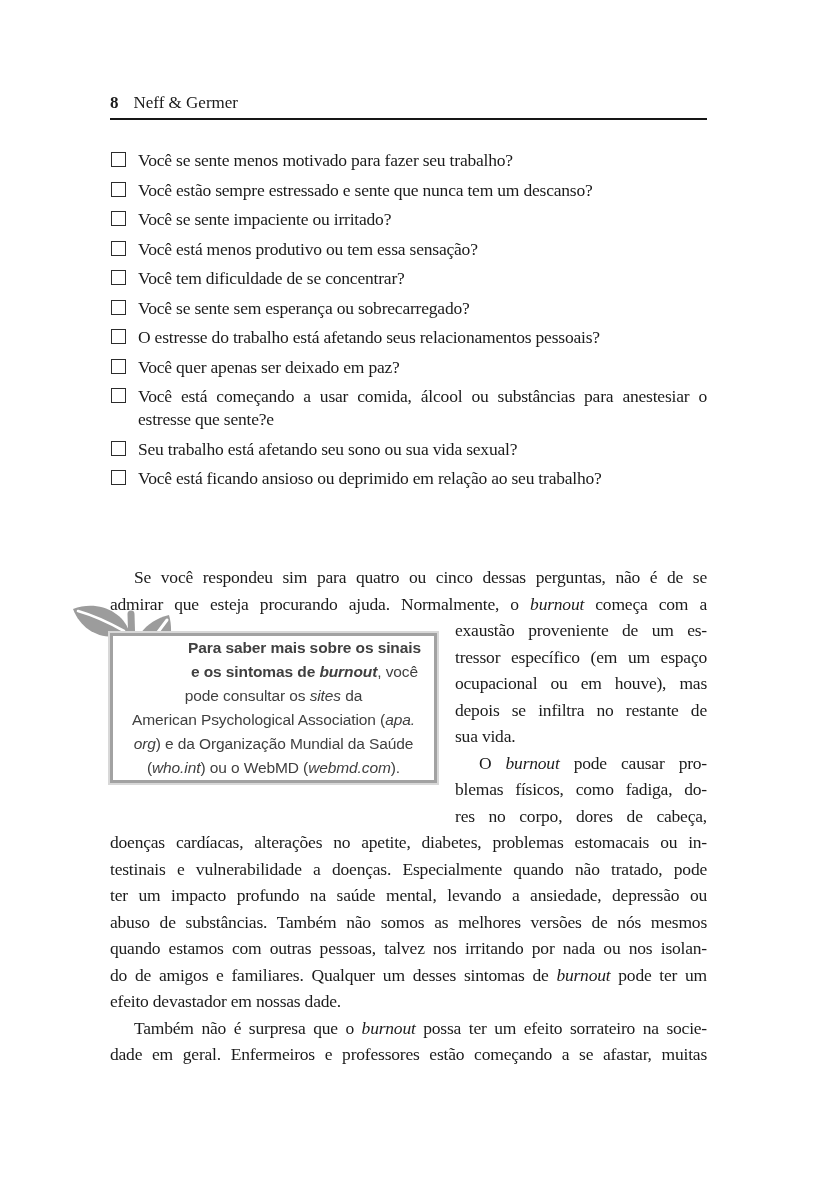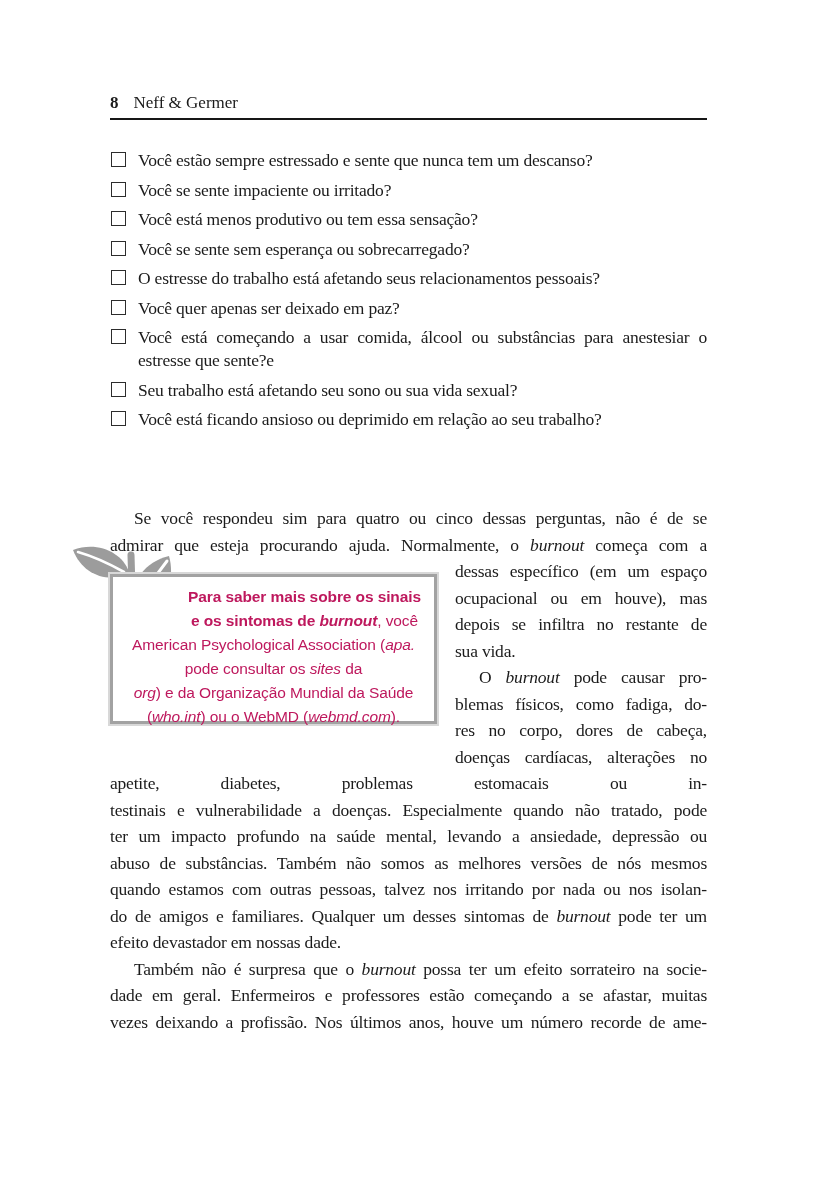--- a/index.html
+++ b/index.html
@@ -40,55 +40,67 @@
   
   .floatbox{float:left;width:345px;height:206px;position:relative;}
   .infobox{
     position:absolute;left:0;top:16px;width:327px;height:150px;
     box-sizing:border-box;
     border:3px solid #a2a2a2;
     box-shadow:0 0 0 2px #d8d8d8;
     background:#ffffff;
     font-family:"Liberation Sans", sans-serif;
     font-size:15.5px;line-height:24px;letter-spacing:-0.1px;
-    color:#be185d;
-    padding:8px 6px;
+    color:#404040;
+    padding:0 6px;
   }
   .infobox .tl{text-align:center;text-align-last:center;}
   .infobox .tl.shift{padding-left:62px;}
   .leaf{position:absolute;left:-40px;top:-13px;width:102px;height:100px;}
 </style>
 </head>
 <body>
 
 <div class="page">
 
   <header class="hdr">
     <span class="pgnum">8</span>
     <span class="runtitle">Neff &amp; Germer</span>
   </header>
   <div class="rule"></div>
 
   <ul class="checklist" id="checklist">
       <li class="check-item">
         <span class="checkbox"></span>
         <div class="check-text">
+          <div class="tl last"><span>Você se sente menos motivado para fazer seu trabalho?</span></div>
+        </div>
+      </li>
+      <li class="check-item">
+        <span class="checkbox"></span>
+        <div class="check-text">
           <div class="tl last"><span>Você estão sempre estressado e sente que nunca tem um descanso?</span></div>
         </div>
       </li>
       <li class="check-item">
         <span class="checkbox"></span>
         <div class="check-text">
           <div class="tl last"><span>Você se sente impaciente ou irritado?</span></div>
         </div>
       </li>
       <li class="check-item">
         <span class="checkbox"></span>
         <div class="check-text">
           <div class="tl last"><span>Você está menos produtivo ou tem essa sensação?</span></div>
+        </div>
+      </li>
+      <li class="check-item">
+        <span class="checkbox"></span>
+        <div class="check-text">
+          <div class="tl last"><span>Você tem dificuldade de se concentrar?</span></div>
         </div>
       </li>
       <li class="check-item">
         <span class="checkbox"></span>
         <div class="check-text">
           <div class="tl last"><span>Você se sente sem esperança ou sobrecarregado?</span></div>
         </div>
       </li>
       <li class="check-item">
         <span class="checkbox"></span>
@@ -135,28 +147,29 @@
           <path d="M61 10 C62 36 62 60 60 78 C59 89 52 95 42 97" fill="none" stroke="#9c9c9c" stroke-width="7" stroke-linecap="round"></path>
           <path d="M58 30 C34 38 12 28 3 5 C27 -4 52 7 59 27 Z" fill="#9c9c9c"></path>
           <path d="M54 27 C38 18 22 11 8 7" fill="none" stroke="#ffffff" stroke-width="2.6" stroke-linecap="round"></path>
           <path d="M62 72 C57 42 71 18 99 11 C107 40 91 66 63 73 Z" fill="#9c9c9c"></path>
           <path d="M65 68 C74 49 85 31 97 16" fill="none" stroke="#ffffff" stroke-width="3" stroke-linecap="round"></path>
         </svg>
       </span>
       <div class="infobox">
           <div class="tl shift"><span class="bd">Para saber mais sobre os sinais</span></div>
           <div class="tl shift"><span class="bd">e os sintomas de </span><span class="it bd">burnout</span><span>, você</span></div>
+          <div class="tl"><span>pode consultar os </span><span class="it">sites</span><span> da</span></div>
           <div class="tl"><span>American Psychological Association (</span><span class="it">apa.</span></div>
-          <div class="tl"><span>pode consultar os </span><span class="it">sites</span><span> da</span></div>
           <div class="tl"><span class="it">org</span><span>) e da Organização Mundial da Saúde</span></div>
           <div class="tl"><span>(</span><span class="it">who.int</span><span>) ou o WebMD (</span><span class="it">webmd.com</span><span>).</span></div>
         </div>
     </div>
     <div>
-        <div class="tl"><span>dessas específico (em um espaço</span></div>
+        <div class="tl"><span>exaustão proveniente de um es-</span></div>
+        <div class="tl"><span>tressor específico (em um espaço</span></div>
         <div class="tl"><span>ocupacional ou em houve), mas</span></div>
         <div class="tl"><span>depois se infiltra no restante de</span></div>
         <div class="tl last"><span>sua vida.</span></div>
         <div class="tl ind"><span>O </span><span class="it">burnout</span><span> pode causar pro-</span></div>
         <div class="tl"><span>blemas físicos, como fadiga, do-</span></div>
         <div class="tl"><span>res no corpo, dores de cabeça,</span></div>
       </div>
     <div>
         <div class="tl"><span>doenças cardíacas, alterações no apetite, diabetes, problemas estomacais ou in-</span></div>
         <div class="tl"><span>testinais e vulnerabilidade a doenças. Especialmente quando não tratado, pode</span></div>
@@ -164,16 +177,15 @@
         <div class="tl"><span>abuso de substâncias. Também não somos as melhores versões de nós mesmos</span></div>
         <div class="tl"><span>quando estamos com outras pessoas, talvez nos irritando por nada ou nos isolan-</span></div>
         <div class="tl"><span>do de amigos e familiares. Qualquer um desses sintomas de </span><span class="it">burnout</span><span> pode ter um</span></div>
         <div class="tl last"><span>efeito devastador em nossas dade.</span></div>
       </div>
   </div>
 
   <div class="bodytext">
       <div class="tl ind"><span>Também não é surpresa que o </span><span class="it">burnout</span><span> possa ter um efeito sorrateiro na socie-</span></div>
       <div class="tl"><span>dade em geral. Enfermeiros e professores estão começando a se afastar, muitas</span></div>
-      <div class="tl"><span>vezes deixando a profissão. Nos últimos anos, houve um número recorde de ame-</span></div>
     </div>
 
 </div>
 
 </body></html>

